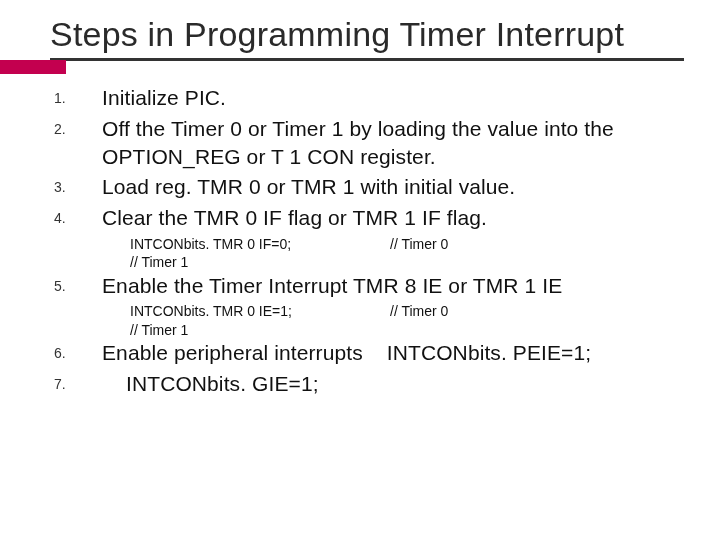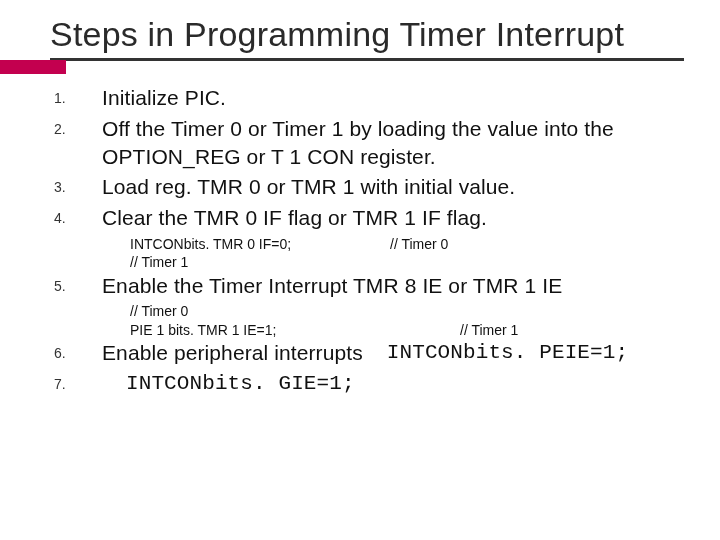--- a/index.html
+++ b/index.html
@@ -67,21 +67,21 @@
     margin-left: 76px;
     font-size: 14px;
     line-height: 1.32;
     display: flex;
   }
   .sub .c1 { width: 260px; flex: 0 0 260px; }
   .sub .c1b { width: 330px; flex: 0 0 330px; }
   .sub .c2 { flex: 1 1 auto; }
   .inline-row { display: flex; }
   .inline-row .lead { flex: 0 0 auto; }
-  .inline-row .tail { flex: 1 1 auto; padding-left: 24px; font-family: Liberation Mono, monospace; }
+  .inline-row .tail { flex: 1 1 auto; padding-left: 24px; }
 </style>
 </head>
 <body>
 
 <div class="slide">
 
   <div class="title-wrap">
     <div class="title">Steps in Programming Timer Interrupt</div>
     <div class="underline"></div>
     <div class="accent-row">
@@ -116,24 +116,24 @@
     </div>
     <div class="sub">
       <div class="c2">// Timer 1</div>
     </div>
 
     <div class="item">
       <div class="num">5.</div>
       <div class="body">Enable the Timer Interrupt TMR 8 IE or TMR 1 IE</div>
     </div>
     <div class="sub">
+      <div class="c1">INTCONbits. TMR 0 IE=1;</div>
       <div class="c2">// Timer 0</div>
     </div>
     <div class="sub">
-      <div class="c1b">PIE 1 bits. TMR 1 IE=1;</div>
       <div class="c2">// Timer 1</div>
     </div>
 
     <div class="item">
       <div class="num">6.</div>
       <div class="body inline-row">
         <span class="lead">Enable peripheral interrupts</span>
         <span class="tail">INTCONbits. PEIE=1;</span>
       </div>
     </div>

